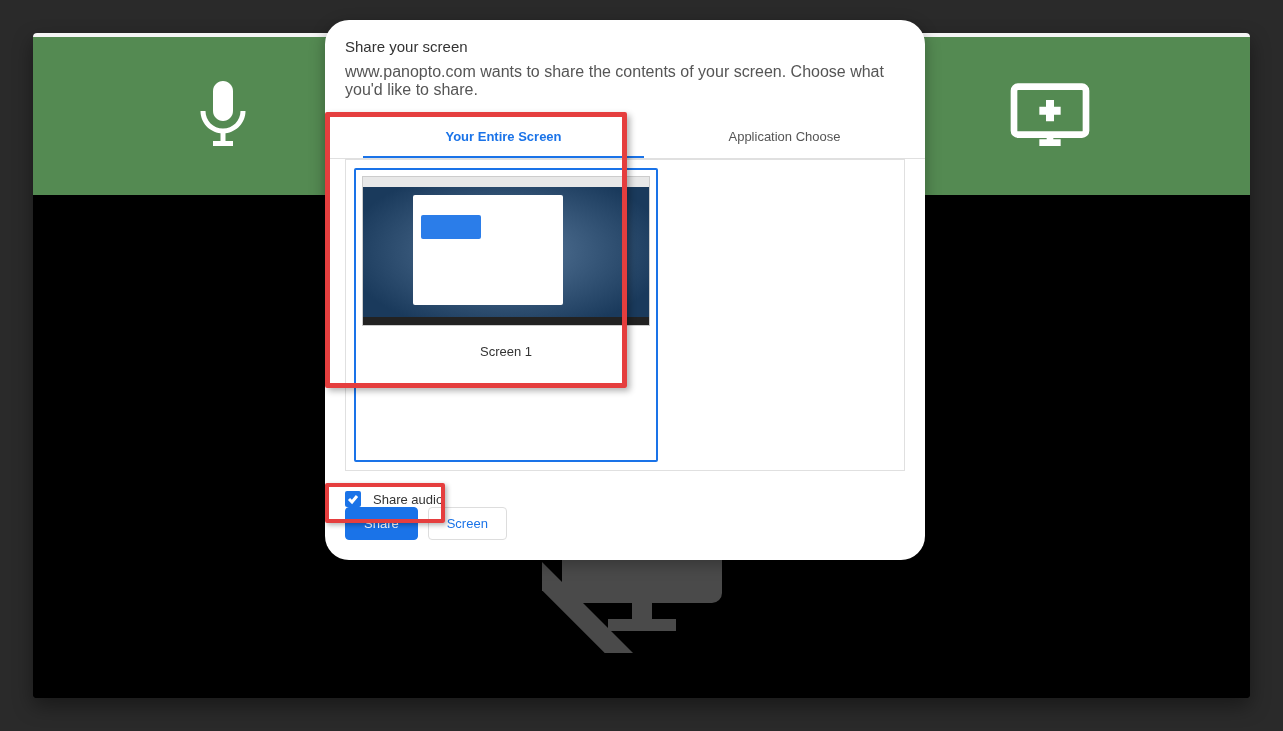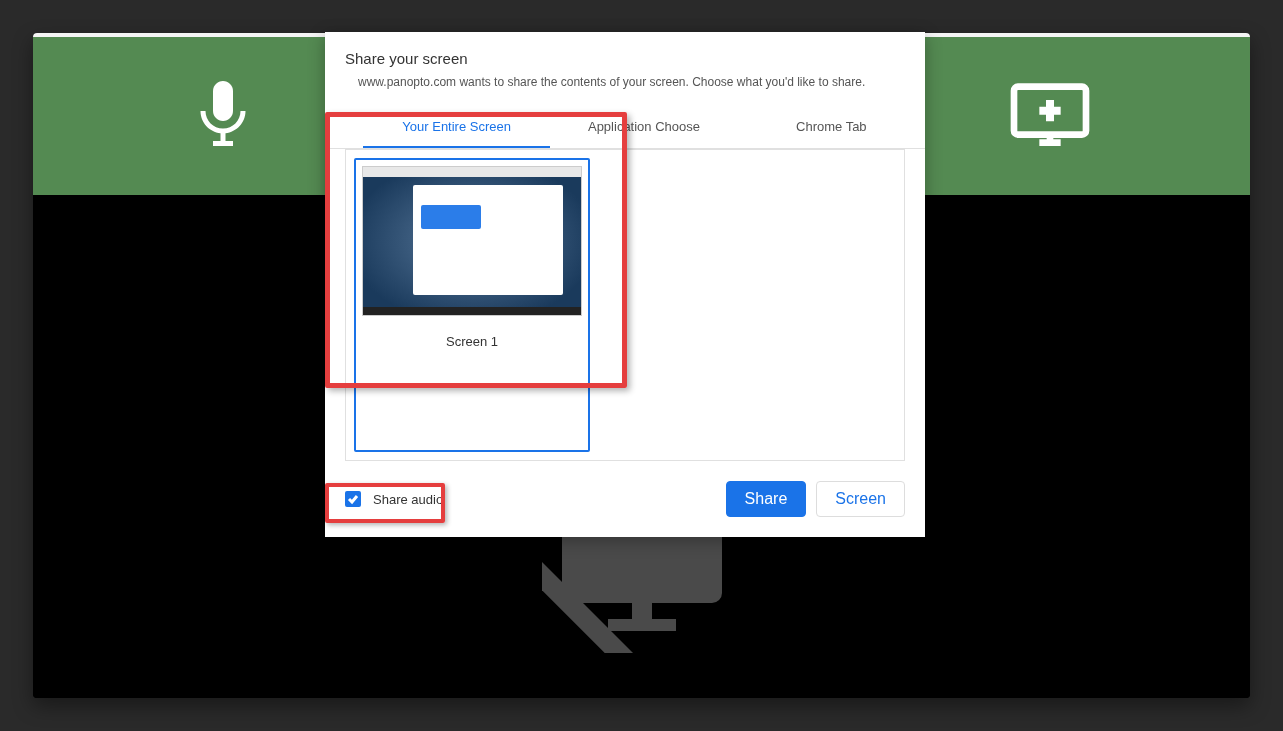--- a/index.html
+++ b/index.html
@@ -60,71 +60,71 @@
       left: 50%;
       transform: translateX(-50%);
       width: 200px;
       height: 180px;
     }
     .screen-off-icon svg {
       fill: #4a4a4a;
     }
     .dialog {
       position: absolute;
-      top: 32px;
+      top: 20px;
       left: 325px;
       width: 600px;
       background: #fff;
       box-shadow: 0 4px 16px rgba(0,0,0,0.3);
       z-index: 10;
+      border-radius: 24px;
     }
     .dialog-header {
       padding: 18px 20px 10px 20px;
     }
     .dialog-title {
       font-size: 15px;
       color: #333;
       margin-bottom: 8px;
     }
     .dialog-subtitle {
-      font-size: 12px;
+      font-size: 16px;
       color: #555;
-      margin-left: 13px;
     }
     .tabs {
       display: flex;
       border-bottom: 1px solid #e0e0e0;
       margin-top: 8px;
     }
     .tab {
       flex: 1;
       text-align: center;
       padding: 12px 0;
       font-size: 13px;
       color: #555;
       cursor: pointer;
       position: relative;
     }
     .tab.active {
       color: #1a73e8;
-      font-weight: normal;
+      font-weight: bold;
       border-bottom: 2px solid #1a73e8;
       margin-left: 38px;
     }
     .screens-container {
       border: 1px solid #e0e0e0;
       margin: 0 20px;
       padding: 8px;
       display: flex;
       gap: 14px;
       flex-wrap: wrap;
       min-height: 312px;
     }
     .screen-option {
-      width: 236px;
+      width: 304px;
       padding: 6px;
       cursor: pointer;
       text-align: center;
     }
     .screen-option.selected {
       border: 2px solid #1a73e8;
       border-radius: 2px;
     }
     .screen-thumb {
       width: 100%;
@@ -251,23 +251,24 @@
       width: 120px;
       height: 40px;
       border: 4px solid #e53e3e;
       border-radius: 2px;
       pointer-events: none;
       z-index: 20;
       box-shadow: 2px 2px 5px rgba(0,0,0,0.3);
     }
     .dialog-footer {
       display: flex;
-      align-items: center;
+      align-items: flex-start;
       justify-content: space-between;
       padding: 20px 20px;
+      flex-direction: column;
     }
     .share-audio-wrap {
       display: flex;
       align-items: center;
       gap: 12px;
     }
     .checkbox {
       width: 16px;
       height: 16px;
       background: #1a73e8;
@@ -287,21 +288,21 @@
       font-size: 13px;
       color: #333;
     }
     .footer-buttons {
       display: flex;
       gap: 10px;
     }
     .btn {
       padding: 8px 18px;
       border-radius: 4px;
-      font-size: 16px;
+      font-size: 13px;
       cursor: pointer;
       border: 1px solid #ddd;
       background: #fff;
       color: #1a73e8;
     }
     .btn.primary {
       background: #1a73e8;
       color: #fff;
       border: 1px solid #1a73e8;
     }
@@ -344,21 +345,20 @@
 
 <div class="dialog">
   <div class="dialog-header">
     <div class="dialog-title">Share your screen</div>
     <div class="dialog-subtitle">www.panopto.com wants to share the contents of your screen. Choose what you'd like to share.</div>
   </div>
 
   <div class="tabs">
     <div class="tab active">Your Entire Screen</div>
     <div class="tab">Application Choose</div>
-    <div class="tab">Chrome Tab</div>
   </div>
 
   <div class="screens-container">
     <div class="screen-option selected">
       <div class="screen-thumb">
         <div class="screen-thumb-inner-light"></div>
         <div class="thumb-browser-bar"></div>
         <div class="thumb-window">
           <div class="thumb-window-blue"></div>
         </div>

